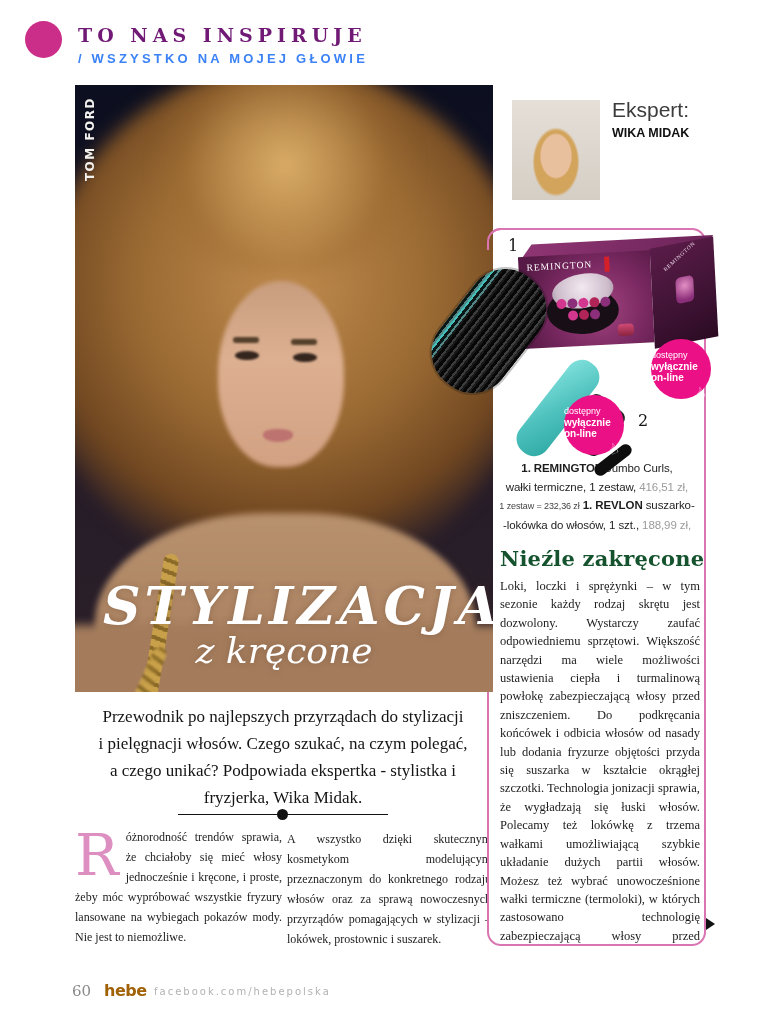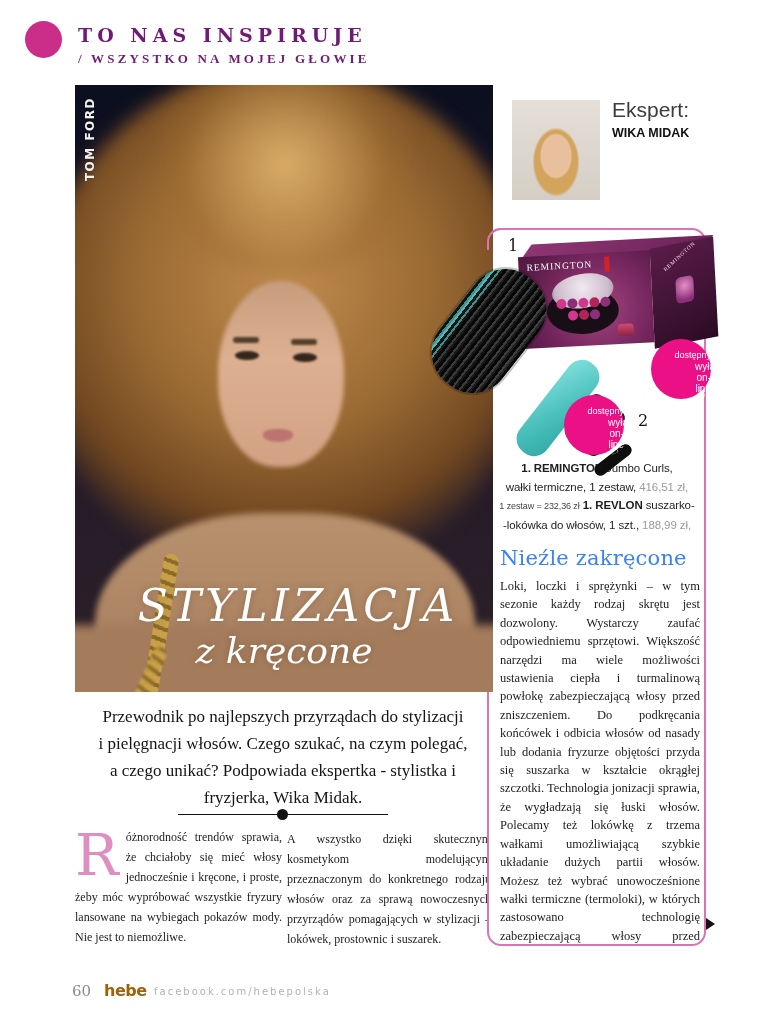--- a/index.html
+++ b/index.html
@@ -4,22 +4,22 @@
 <style>
   html,body{margin:0;padding:0;background:#ffffff;}
   #page{position:relative;width:775px;height:1020px;background:#fff;overflow:hidden;
         font-family:"Liberation Serif",serif;}
   .abs{position:absolute;}
 
   
   .section-dot{left:25px;top:21px;width:37px;height:37px;border-radius:50%;background:#cb2e88;}
   .section-title{left:78px;top:24px;font-family:"DejaVu Serif",serif;font-weight:700;
                  font-size:19px;letter-spacing:5px;color:#701a75;}
-  .section-sub{left:78px;top:51px;font-family:Liberation Serif, serif;font-weight:700;
-               font-size:13px;letter-spacing:3.2px;color:#701a75;}
+  .section-sub{left:78px;top:51px;font-family:Liberation Sans, sans-serif;font-weight:700;
+               font-size:13px;letter-spacing:3.2px;color:#3b82f6;}
 
   
   .photo{left:75px;top:85px;width:418px;height:607px;overflow:hidden;z-index:2;
          background:linear-gradient(180deg,#0c0f1f 0%,#131225 30%,#1d1626 48%,#251b28 60%,#2c2129 100%);}
   .hair-main{left:-40px;top:-20px;width:500px;height:520px;border-radius:50%;
     background:radial-gradient(circle at 50% 42%,#c08b4e 0%,#9a6a33 38%,#6f4620 62%,rgba(60,35,15,0) 76%);
     filter:blur(9px);}
   .hair-glow{left:60px;top:-30px;width:300px;height:220px;border-radius:50%;
     background:radial-gradient(circle,#d9ac67 0%,rgba(160,110,50,.35) 55%,rgba(0,0,0,0) 72%);
     filter:blur(7px);}
@@ -34,22 +34,22 @@
   .sweater-shape{left:20px;top:428px;width:380px;height:200px;border-radius:45% 45% 0 0/55% 55% 0 0;
     background:linear-gradient(180deg,#b8916e 0%,#ad8564 55%,#a07756 100%);filter:blur(3px);}
   .sweater-base{left:-10px;top:540px;width:440px;height:160px;background:#a47c5c;filter:blur(5px);}
   .chain-shape{left:78px;top:468px;width:15px;height:150px;border-radius:8px;transform:rotate(9deg);
     background:repeating-linear-gradient(12deg,#caa24a 0 7px,#8a6a26 7px 11px);filter:blur(.6px);opacity:.95;}
   .chain-shape2{left:58px;top:558px;width:14px;height:110px;border-radius:8px;transform:rotate(24deg);
     background:repeating-linear-gradient(12deg,#caa24a 0 7px,#8a6a26 7px 11px);filter:blur(.8px);opacity:.9;}
   .tomford{left:8px;top:12px;writing-mode:vertical-rl;transform:rotate(180deg);
     color:#f4f2ee;font-family:"DejaVu Sans",sans-serif;font-weight:700;font-size:12px;letter-spacing:1.5px;}
   .photo-title-wrap{left:0;top:492px;width:418px;text-align:center;color:#fff;}
-  .photo-title{font-family:"DejaVu Serif",serif;font-style:italic;font-weight:400;
-    font-size:44px;letter-spacing:4px;line-height:58px;text-shadow:0 0 6px rgba(90,60,40,.35);margin-left:28px;}
+  .photo-title{font-family:"DejaVu Serif",serif;font-style:italic;font-weight:700;
+    font-size:52px;letter-spacing:4px;line-height:58px;text-shadow:0 0 6px rgba(90,60,40,.35);margin-left:28px;}
   .photo-subtitle{font-family:"DejaVu Serif",serif;font-style:italic;font-size:36px;
     line-height:44px;margin-top:-6px;text-shadow:0 0 6px rgba(90,60,40,.35);}
 
   
   .expert-photo{left:512px;top:100px;width:88px;height:100px;
     background:
       radial-gradient(ellipse 24px 34px at 50% 56%,#e9c09e 62%,rgba(0,0,0,0) 68%),
       radial-gradient(ellipse 38px 56px at 50% 62%,#d3a45c 56%,rgba(0,0,0,0) 62%),
       linear-gradient(#e5dfd8,#d5cec5);}
   .expert-label{left:612px;top:98px;font-family:"Liberation Sans",sans-serif;font-weight:300;
@@ -103,38 +103,38 @@
     transform:rotate(38deg);box-shadow:0 0 0 2px rgba(20,20,20,.25);}
   .brush-handle{left:541px;top:352px;width:34px;height:112px;border-radius:16px;z-index:4;
     background:linear-gradient(115deg,#83e2de 0%,#4cc0bc 55%,#2fa9a5 100%);transform:rotate(38deg);}
   .brush-motor{left:574px;top:398px;width:42px;height:54px;border-radius:8px;z-index:4;
     background:linear-gradient(115deg,#3a3a3a,#101010);transform:rotate(38deg);}
   .brush-cord{left:607px;top:438px;width:12px;height:44px;border-radius:6px;z-index:4;
     background:#0e0e0e;transform:rotate(52deg);}
 
   
   .badge{width:60px;height:60px;border-radius:50%;background:#ec1086;color:#fff;z-index:5;
-    font-family:"Liberation Sans",sans-serif;text-align:right;padding-top:11px;box-sizing:border-box;}
+    font-family:"Liberation Sans",sans-serif;text-align:left;padding-top:11px;box-sizing:border-box;}
   .badge1{left:651px;top:339px;} .badge2{left:564px;top:395px;}
   .badge .b1{font-size:9px;line-height:11px;font-weight:400;}
-  .badge .b2,.badge .b3{font-size:10px;line-height:11px;font-weight:400;margin-left:44px;}
+  .badge .b2,.badge .b3{font-size:10px;line-height:11px;font-weight:700;}
   .hand-icon{position:absolute;right:6px;bottom:-2px;font-family:"DejaVu Sans",sans-serif;
     font-size:14px;color:#fff;transform:rotate(-28deg);}
 
   
   .captions{left:497px;top:459px;width:200px;text-align:center;z-index:3;
     font-family:"Liberation Sans",sans-serif;font-size:11.5px;line-height:18.5px;color:#1d1d1d;
     letter-spacing:-0.1px;}
   .captions b{font-weight:700;}
   .price{color:#9b9b9b;}
   .unit{font-size:9px;color:#444;}
 
   
-  .article-heading{left:500px;top:546px;font-family:"DejaVu Serif",serif;font-weight:400;
-    font-size:21px;color:#3b82f6;letter-spacing:.2px;z-index:3;}
+  .article-heading{left:500px;top:546px;font-family:"DejaVu Serif",serif;font-weight:700;
+    font-size:21px;color:#14532d;letter-spacing:.2px;z-index:3;}
   .article-body{left:500px;top:577px;width:200px;height:366px;overflow:hidden;z-index:3;
     font-family:"Liberation Serif",serif;font-size:12.5px;line-height:18.4px;
     text-align:justify;color:#1c1c1c;}
   .next-arrow{left:706px;top:918px;width:0;height:0;z-index:3;
     border-top:6px solid transparent;border-bottom:6px solid transparent;border-left:9px solid #111;}
 
   
   .lead{left:75px;top:703px;width:416px;text-align:center;white-space:pre-line;
     font-family:"Liberation Serif",serif;font-size:17px;line-height:27px;color:#141414;}
   .divider-line{left:178px;top:814px;width:210px;border-top:1.5px solid #111;}

